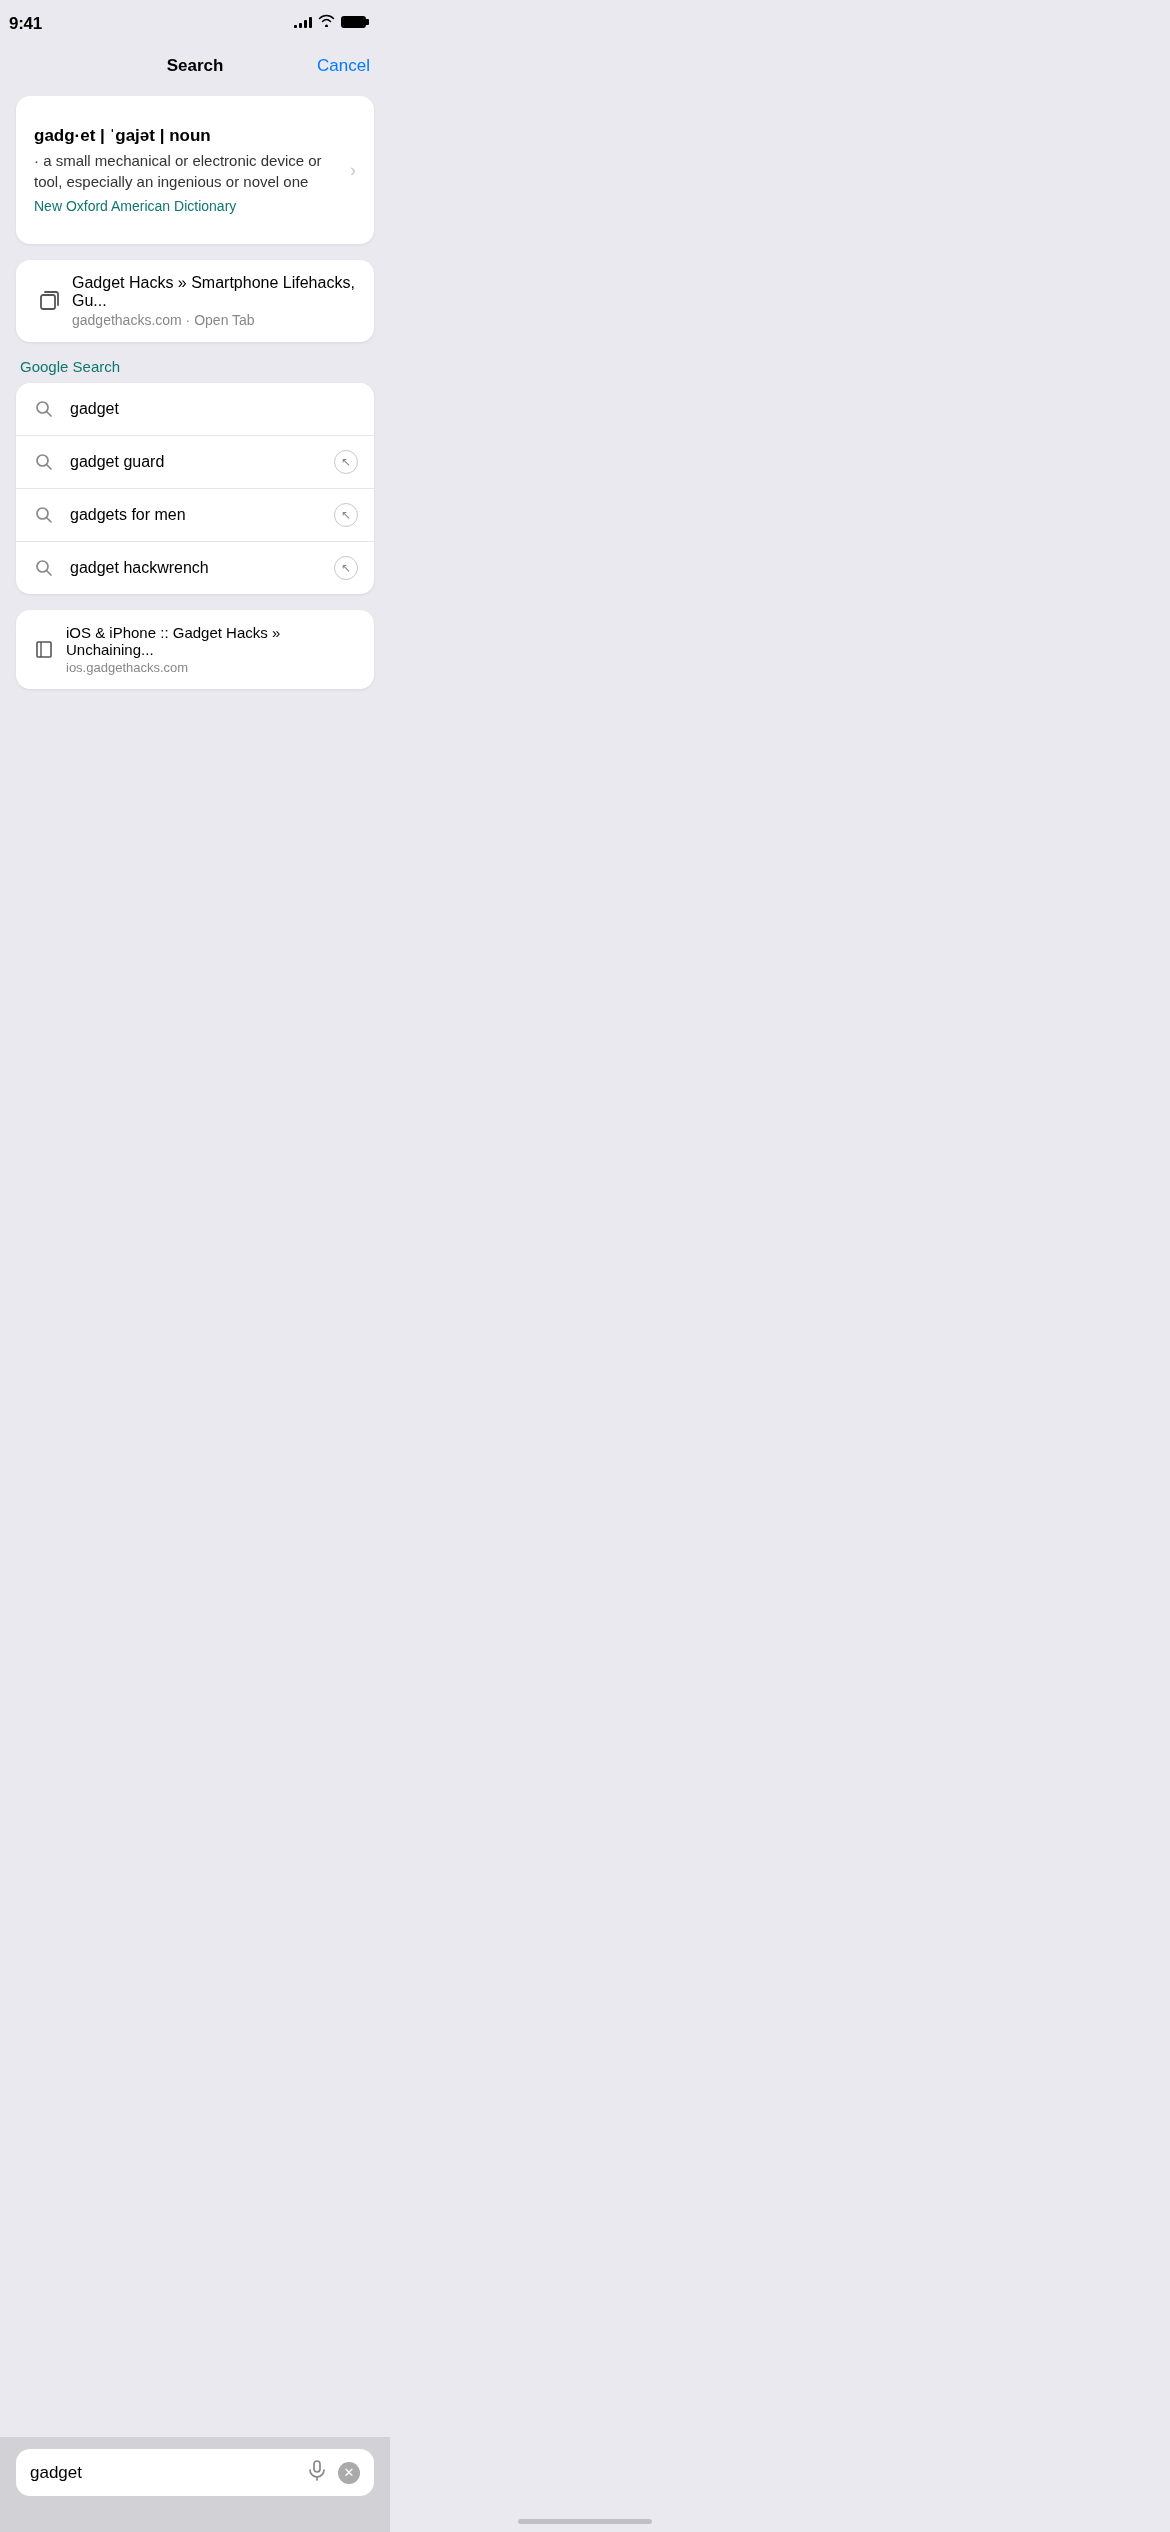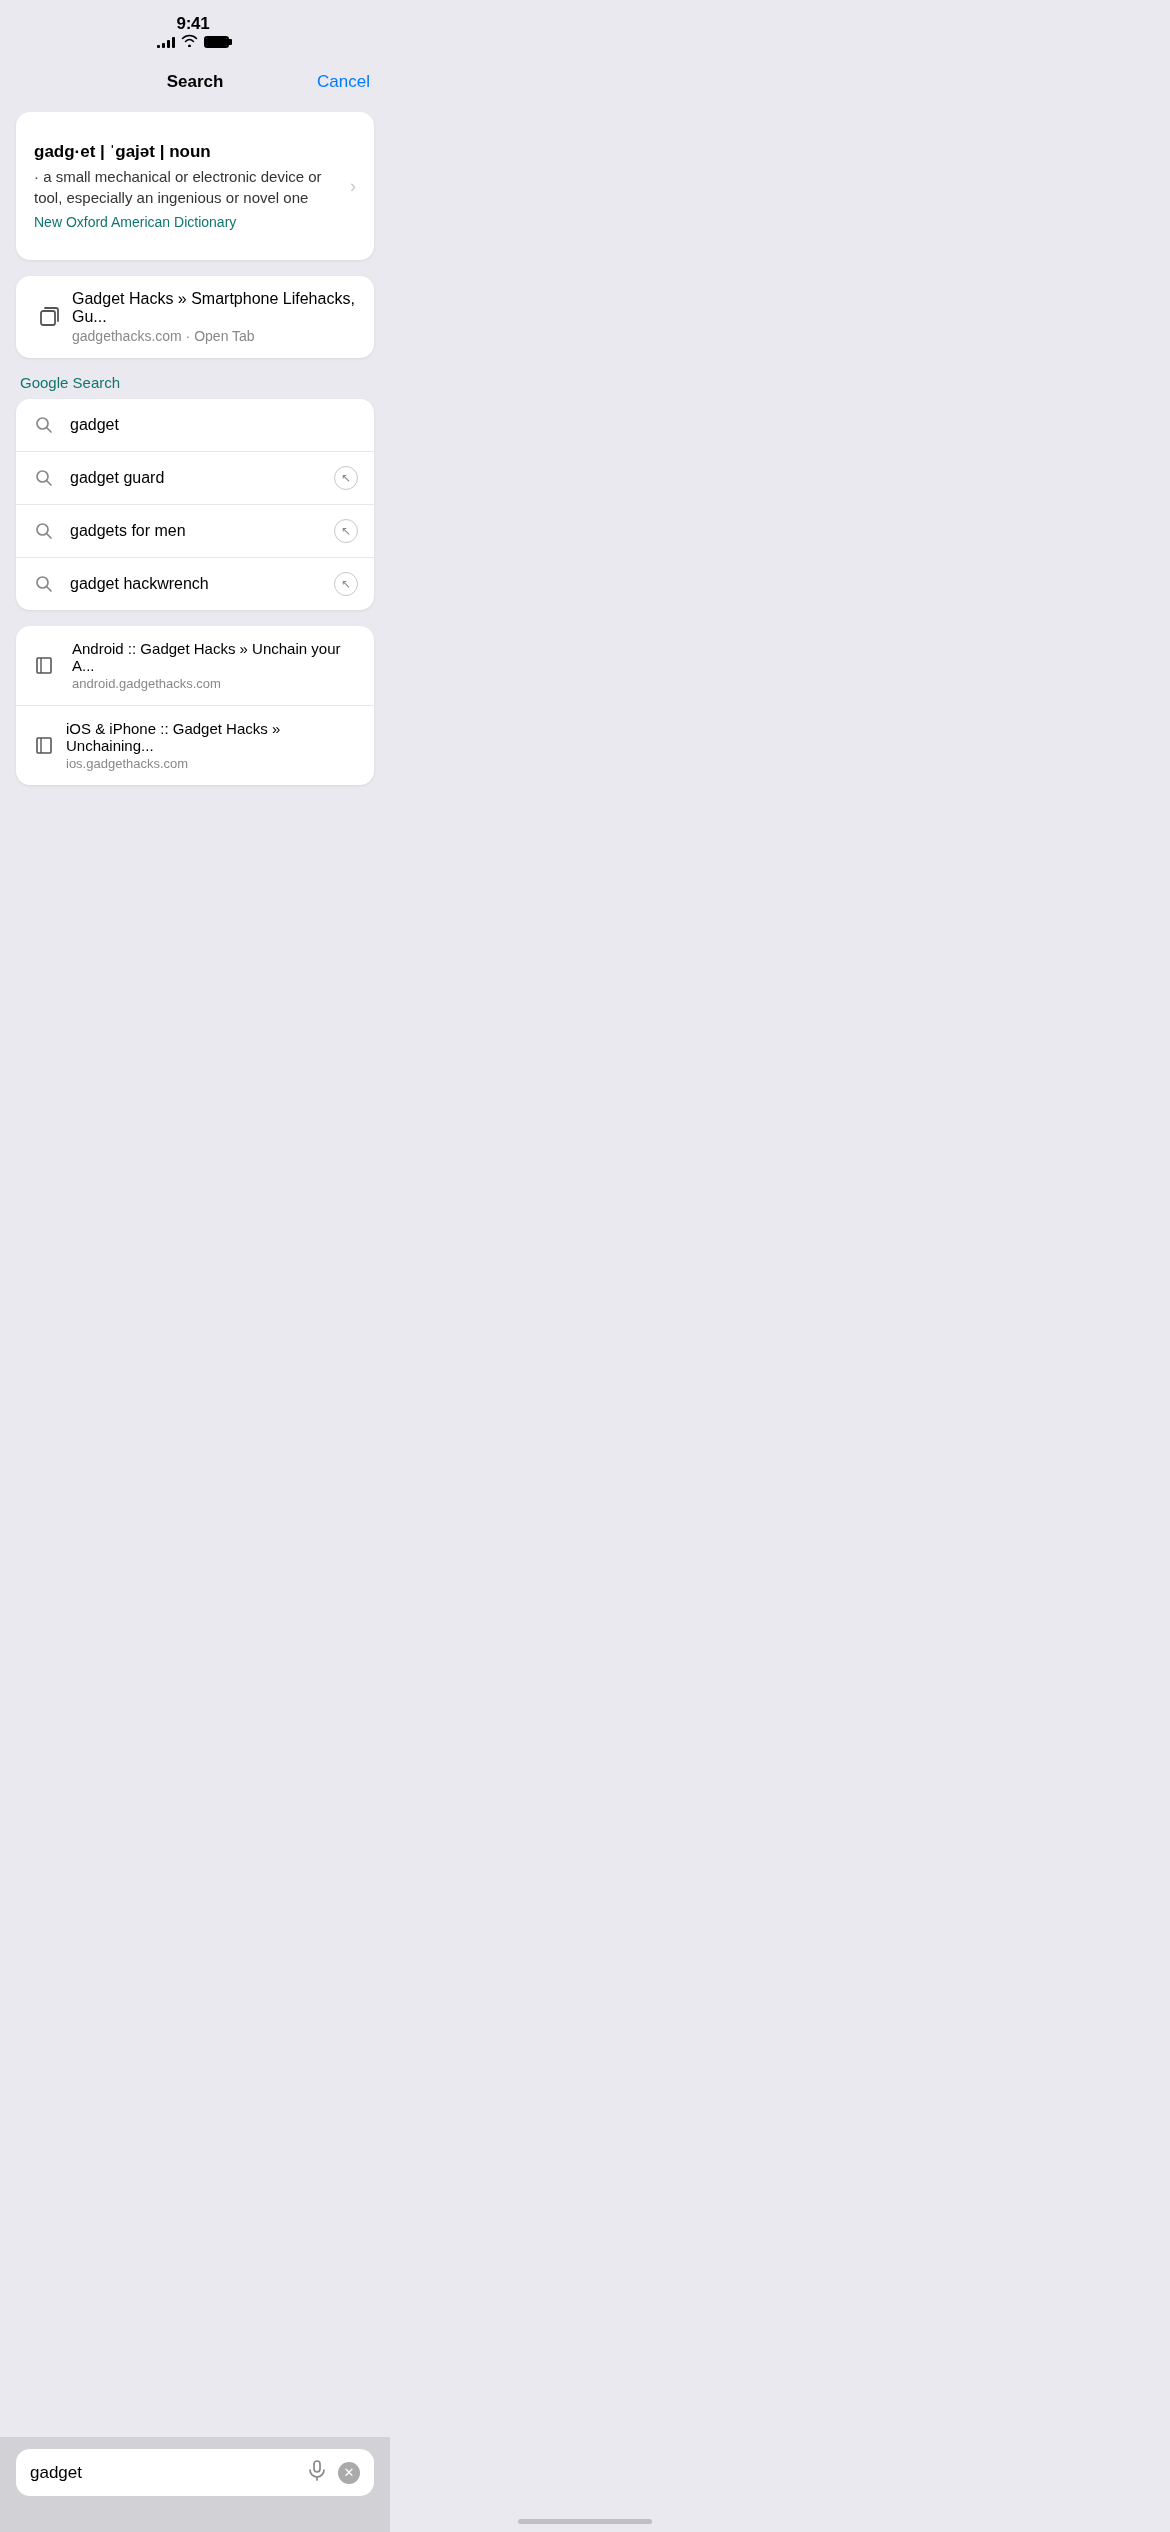--- a/index.html
+++ b/index.html
@@ -11,24 +11,23 @@
       background: #e9e9ef;
       font-family: -apple-system, 'SF Pro Text', 'Helvetica Neue', sans-serif;
       position: relative;
       overflow-x: hidden;
     }
 
     
     .status-bar {
       display: flex;
       justify-content: space-between;
-      align-items: center;
-      padding: 14px 24px 6px 20px;
+      align-items: flex-start;
+      padding: 14px 24px 6px 9px;
       background: #e9e9ef;
-      flex-direction: column;
     }
     .status-time {
       font-size: 17px;
       font-weight: 600;
       color: #000;
       letter-spacing: -0.3px;
     }
     .status-icons {
       display: flex;
       align-items: center;
@@ -425,32 +424,20 @@
           <circle cx="7.5" cy="7.5" r="5.5" stroke="#888" stroke-width="1.7"></circle>
           <line x1="11.5" y1="11.5" x2="16" y2="16" stroke="#888" stroke-width="1.7" stroke-linecap="round"></line>
         </svg>
       </div>
       <span class="suggestion-text">gadget hackwrench</span>
       <div class="arrow-icon">↖</div>
     </div>
   </div>
 
   <div class="bookmarks-card">
-    <div class="bookmark-item">
-      <div class="book-icon">
-        <svg width="22" height="22" viewBox="0 0 22 22" fill="none">
-          <path d="M4 3h12a1 1 0 011 1v13a1 1 0 01-1 1H4a1 1 0 01-1-1V4a1 1 0 011-1z" stroke="#555" stroke-width="1.6"></path>
-          <line x1="7" y1="3" x2="7" y2="18" stroke="#555" stroke-width="1.4"></line>
-        </svg>
-      </div>
-      <div class="bookmark-info">
-        <div class="bookmark-title">Android :: Gadget Hacks » Unchain your A...</div>
-        <div class="bookmark-url">android.gadgethacks.com</div>
-      </div>
-    </div>
     <div class="bookmark-item">
       <div class="book-icon">
         <svg width="22" height="22" viewBox="0 0 22 22" fill="none">
           <path d="M4 3h12a1 1 0 011 1v13a1 1 0 01-1 1H4a1 1 0 01-1-1V4a1 1 0 011-1z" stroke="#555" stroke-width="1.6"></path>
           <line x1="7" y1="3" x2="7" y2="18" stroke="#555" stroke-width="1.4"></line>
         </svg>
       </div>
       <div class="bookmark-info">
         <div class="bookmark-title">iOS &amp; iPhone :: Gadget Hacks » Unchaining...</div>
         <div class="bookmark-url">ios.gadgethacks.com</div>

